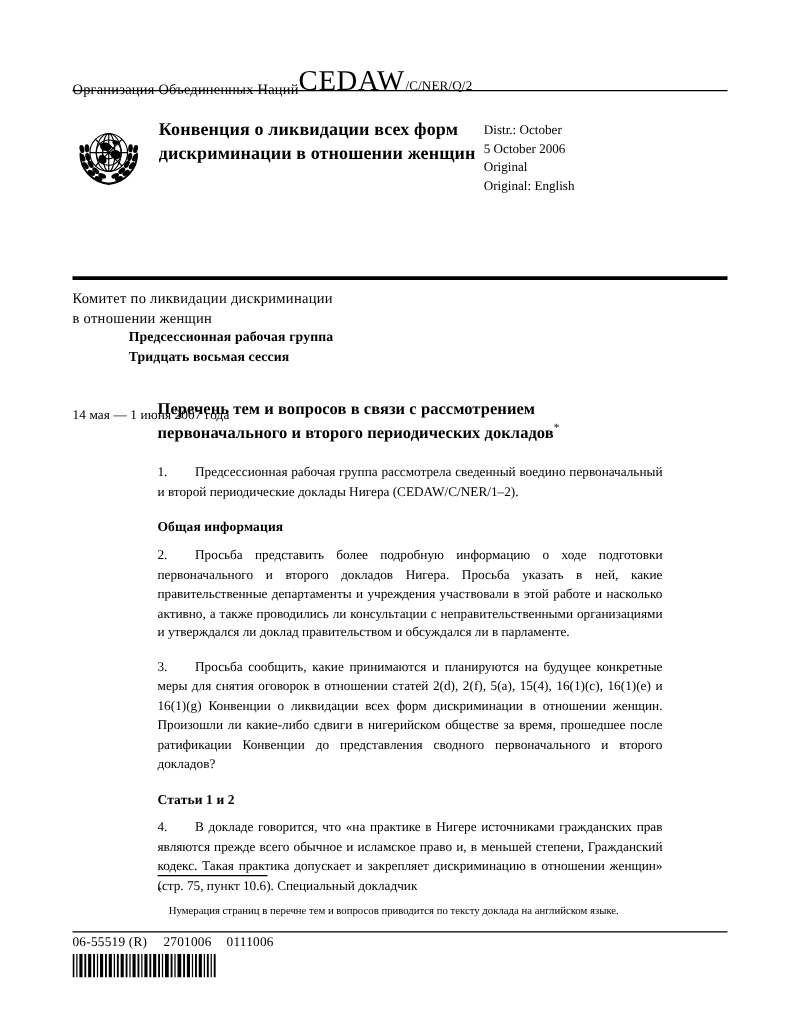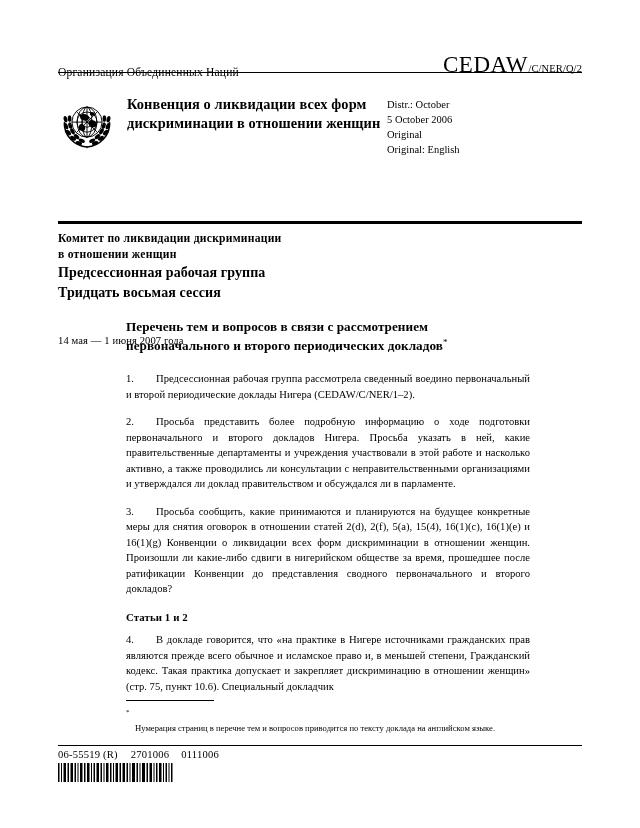--- a/index.html
+++ b/index.html
@@ -24,21 +24,20 @@
   }
 
   
   .header-org-row {
     position: absolute;
     left: 58px;
     top: 52px;
     width: 524px;
     display: flex;
     align-items: flex-end;
-    justify-content: space-between;
   }
   .org-name {
     font-family: "Liberation Serif", "DejaVu Serif", serif;
     font-size: 11.5px;
     letter-spacing: 0.2px;
     white-space: nowrap;
   }
   .symbol-wrap {
     display: flex;
     align-items: baseline;
@@ -113,30 +112,31 @@
 
   
   .committee {
     position: absolute;
     left: 58px;
     top: 231px;
     width: 400px;
     font-family: "Liberation Serif", "DejaVu Serif", serif;
   }
   .committee .c-bold-lg {
-    font-weight: bold;
+    font-weight: normal;
     font-size: 11.6px;
     line-height: 1.40;
     letter-spacing: 0.25px;
   }
   .committee .c-bold-sm {
     font-weight: bold;
-    font-size: 14px;
+    font-size: 11px;
     line-height: 1.38;
     letter-spacing: 0.1px;
+    margin-left: 45px;
   }
   .committee .c-plain {
     font-size: 10.6px;
     line-height: 1.38;
     letter-spacing: 0.1px;
     margin-top: 32px;
   }
 
   
   .content {
@@ -338,20 +338,21 @@
     <div class="c-plain">14 мая — 1 июня 2007 года</div>
   </div>
 
   <div class="content">
 
     <h1 class="doc-title"><span>Перечень тем и вопросов в связи с рассмотрением первоначального и второго периодических докладов</span><span class="star">*</span></h1>
 
 
     <p class="para"><span class="num">1.</span><span>Предсессионная рабочая группа рассмотрела сведенный воедино первоначальный и второй периодические доклады Нигера (CEDAW/C/NER/1–2).</span></p>
 
+    <div class="sec-head">Общая информация</div>
 
     <p class="para"><span class="num">2.</span><span>Просьба представить более подробную информацию о ходе подготовки первоначального и второго докладов Нигера. Просьба указать в ней, какие правительственные департаменты и учреждения участвовали в этой работе и насколько активно, а также проводились ли консультации с неправительственными организациями и утверждался ли доклад правительством и обсуждался ли в парламенте.</span></p>
 
     <p class="para"><span class="num">3.</span><span>Просьба сообщить, какие принимаются и планируются на будущее конкретные меры для снятия оговорок в отношении статей 2(d), 2(f), 5(a), 15(4), 16(1)(c), 16(1)(e) и 16(1)(g) Конвенции о ликвидации всех форм дискриминации в отношении женщин. Произошли ли какие-либо сдвиги в нигерийском обществе за время, прошедшее после ратификации Конвенции до представления сводного первоначального и второго докладов?</span></p>
 
     <div class="sec-head">Статьи 1 и 2</div>
 
     <p class="para last"><span class="num">4.</span><span>В докладе говорится, что «на практике в Нигере источниками гражданских прав являются прежде всего обычное и исламское право и, в меньшей степени, Гражданский кодекс. Такая практика допускает и закрепляет дискриминацию в отношении женщин» (стр. 75, пункт 10.6). Специальный докладчик</span></p>
   </div>
 

